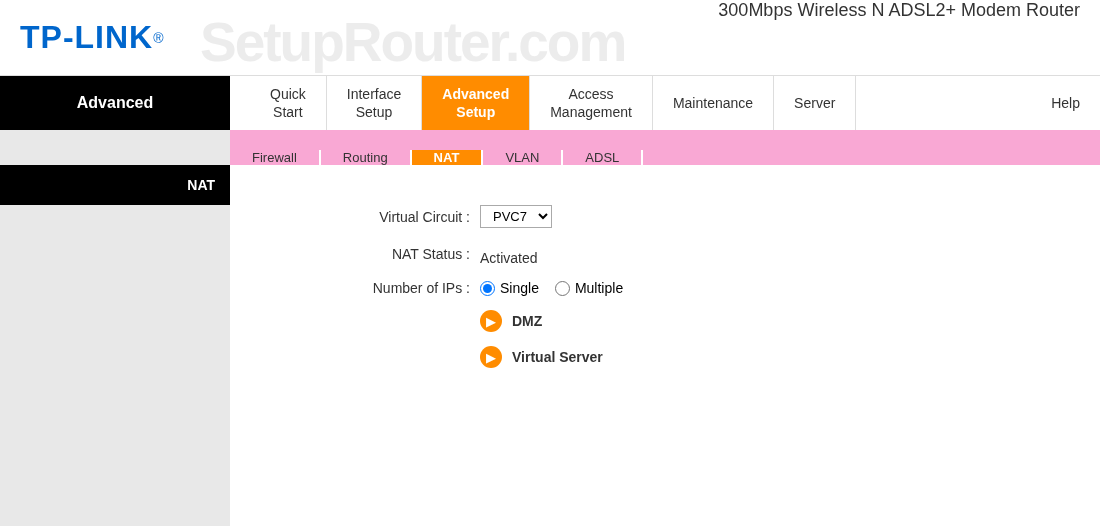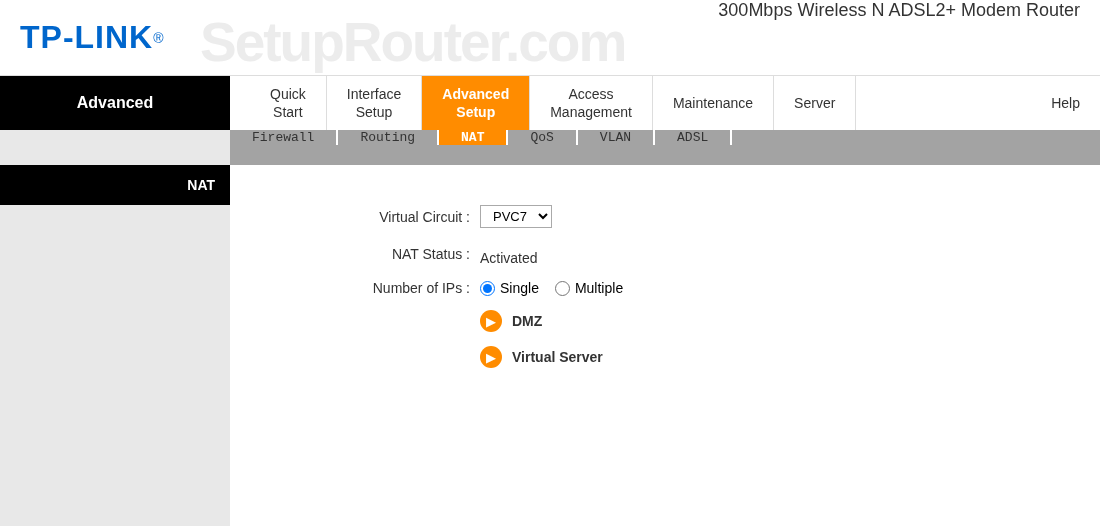--- a/index.html
+++ b/index.html
@@ -92,25 +92,24 @@
       font-weight: bold;
     }
     .nav-item-last {
       margin-left: auto;
       border-right: none;
     }
 
     
     .sub-nav {
       display: flex;
-      align-items: flex-start;
-      background: #a3a3a3;
+      align-items: flex-end;
+      background: #f9a8d4;
       height: 35px;
       margin-left: 230px;
-      font-family: Liberation Mono, monospace;
     }
     .sub-nav-item {
       display: flex;
       align-items: center;
       justify-content: center;
       padding: 0 22px;
       font-size: 13px;
       color: #333;
       cursor: pointer;
       border-right: 2px solid white;
@@ -244,21 +243,20 @@
     <div class="nav-item nav-item-last">Help</div>
   </div>
 </div>
 
 <div style="display:flex;">
   <div style="width:230px;min-width:230px;background:#e8e8e8;"></div>
   <div class="sub-nav" style="flex:1;margin-left:0;">
     <div class="sub-nav-item">Firewall</div>
     <div class="sub-nav-item">Routing</div>
     <div class="sub-nav-item active">NAT</div>
-    <div class="sub-nav-item">QoS</div>
     <div class="sub-nav-item">VLAN</div>
     <div class="sub-nav-item">ADSL</div>
   </div>
 </div>
 
 <div class="content-wrapper">
   <div class="content-sidebar">
     <div class="content-sidebar-top">NAT</div>
     <div class="content-sidebar-bottom"></div>
   </div>

